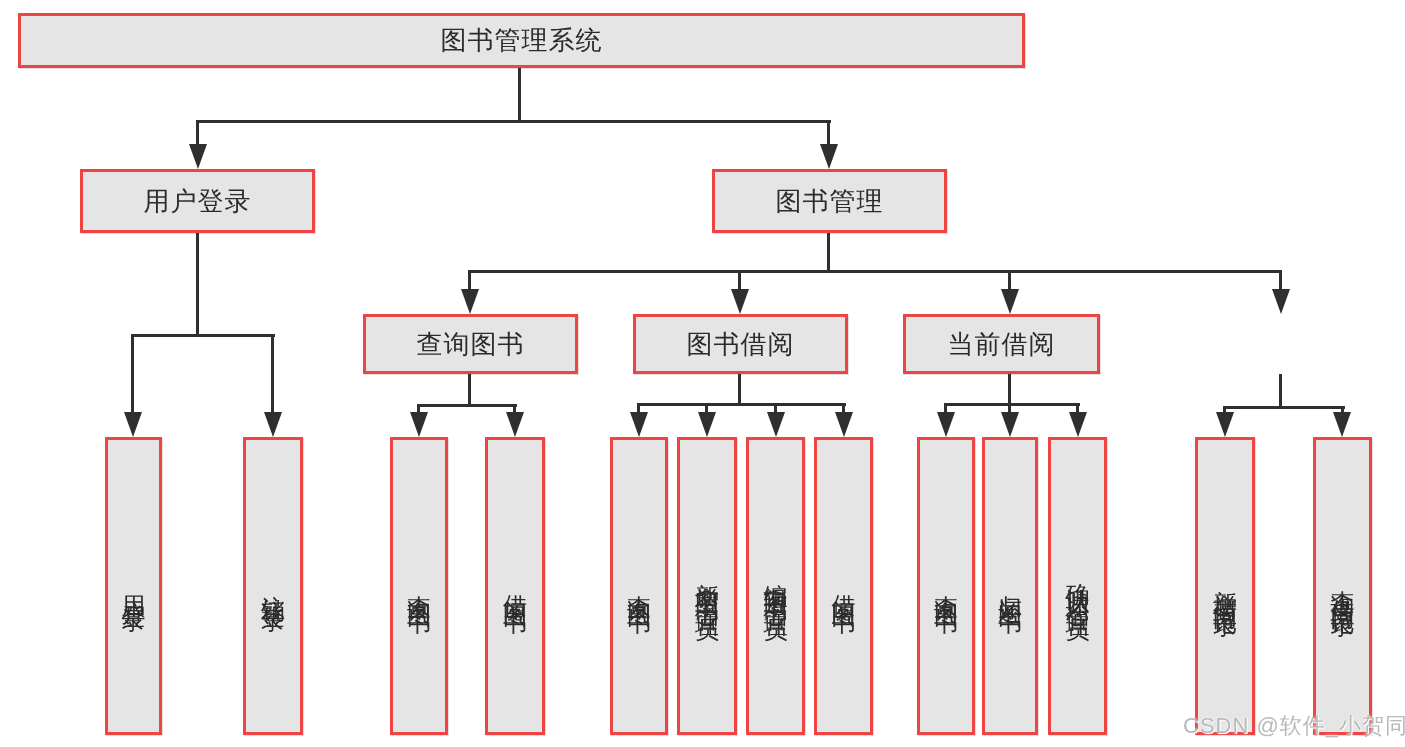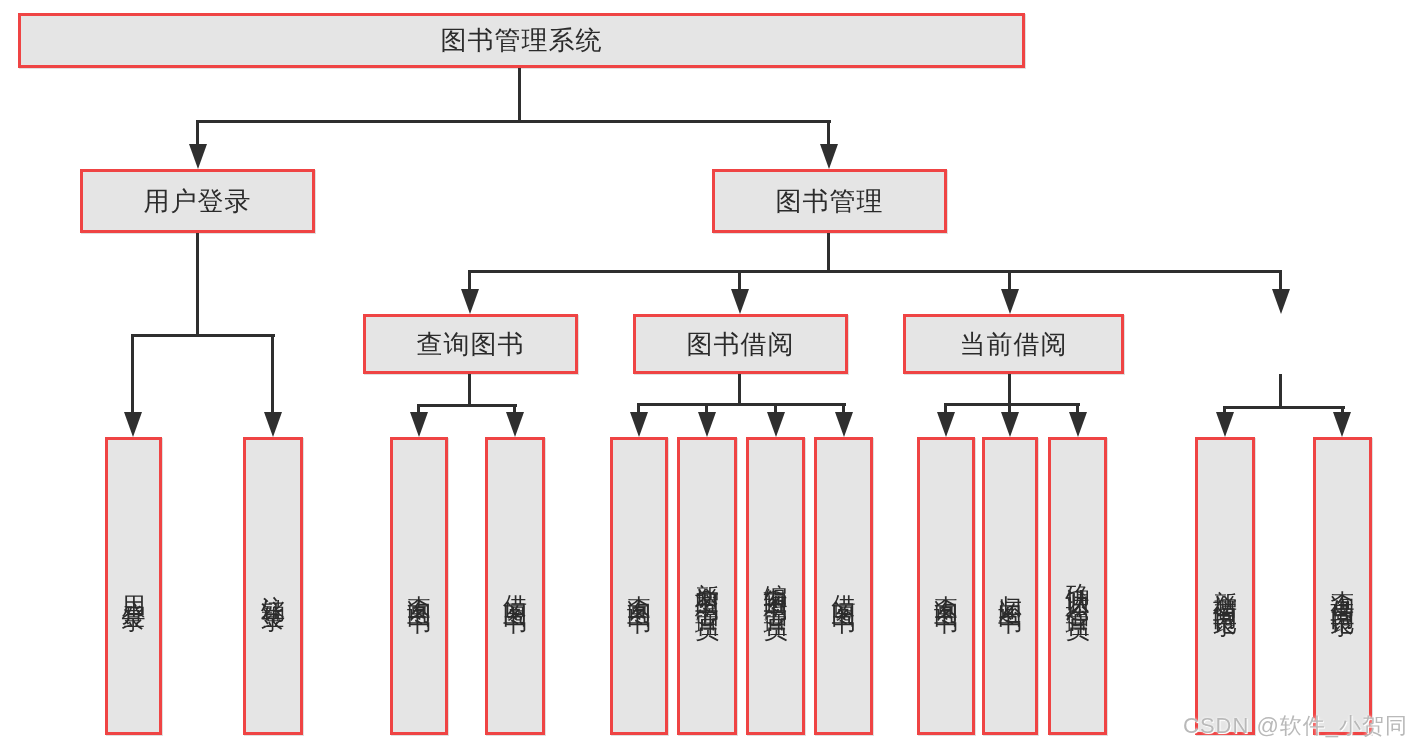--- a/index.html
+++ b/index.html
@@ -71,21 +71,21 @@
   <div class="arrow" style="left:731px;top:289px;"></div>
   <div class="arrow" style="left:1001px;top:289px;"></div>
   <div class="arrow" style="left:1272px;top:289px;"></div>
 
   <div class="box" style="left:363px;top:314px;width:215px;height:60px;">
     <span>查询图书</span>
   </div>
   <div class="box" style="left:633px;top:314px;width:215px;height:60px;">
     <span>图书借阅</span>
   </div>
-  <div class="box" style="left:903px;top:314px;width:221px;height:60px;">
+  <div class="box" style="left:903px;top:314px;width:197px;height:60px;">
     <span>当前借阅</span>
   </div>
 
   <div class="vline" style="left:468px;top:374px;height:33px;"></div>
   <div class="hline" style="left:417px;top:404px;width:100px;"></div>
   <div class="vline" style="left:417px;top:404px;height:12px;"></div>
   <div class="vline" style="left:513px;top:404px;height:12px;"></div>
   <div class="arrow" style="left:410px;top:412px;"></div>
   <div class="arrow" style="left:506px;top:412px;"></div>
 

